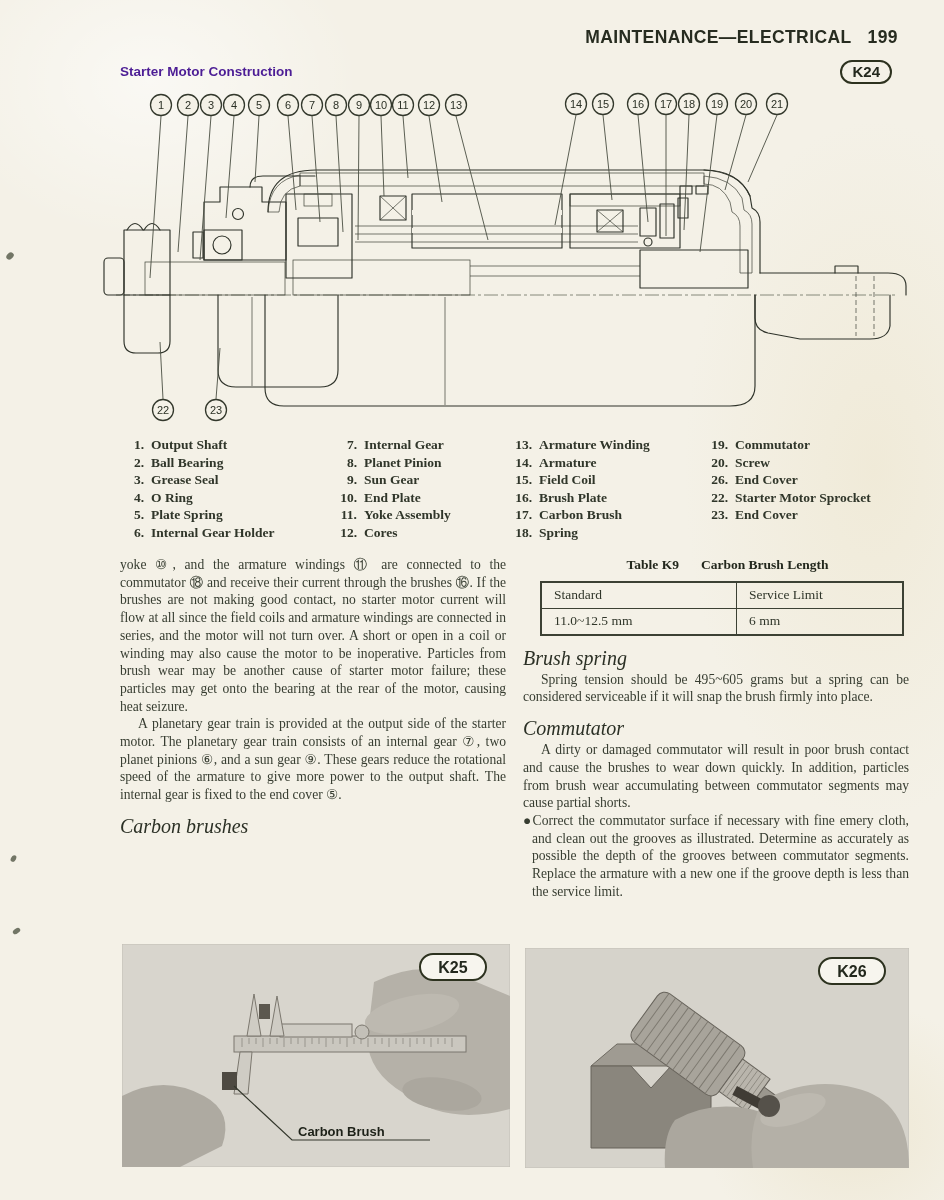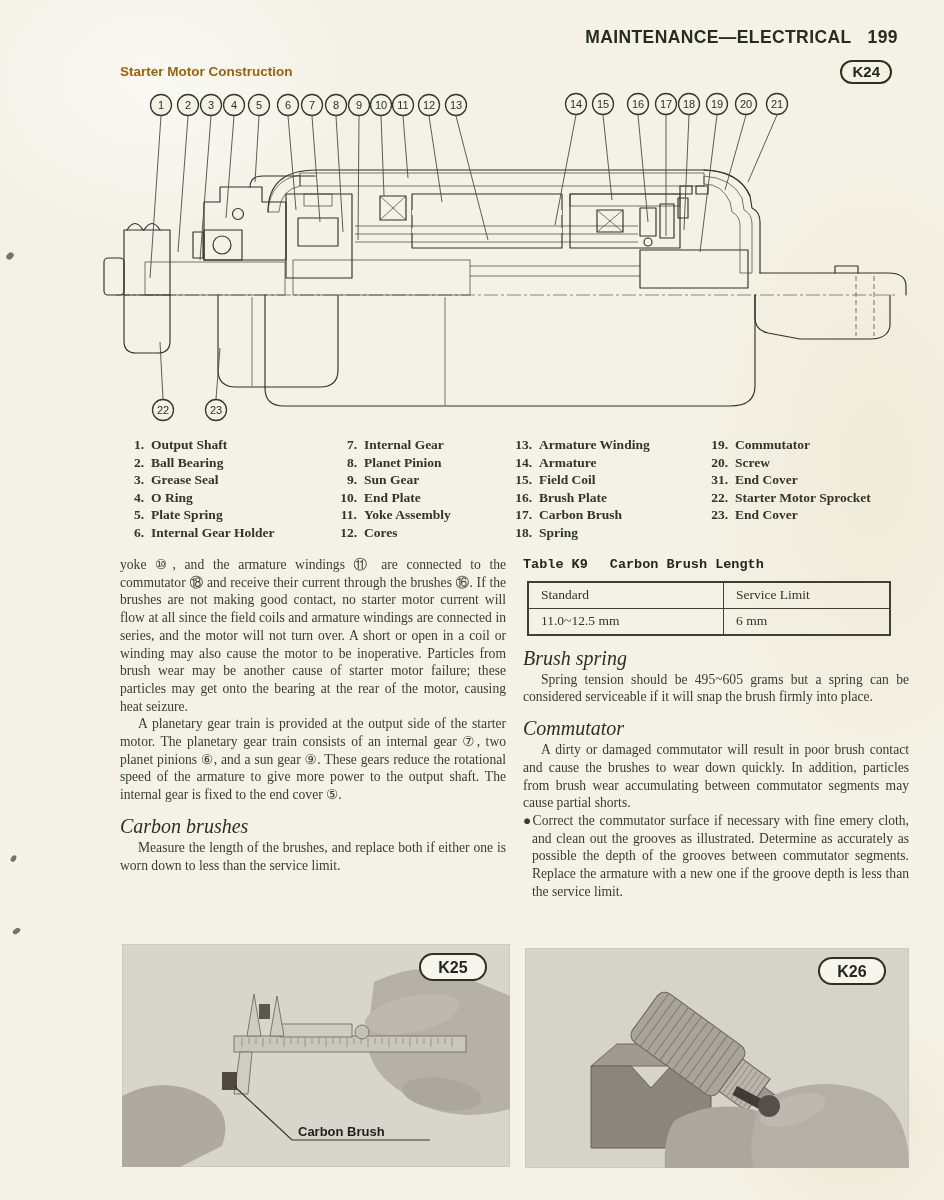--- a/index.html
+++ b/index.html
@@ -12,21 +12,21 @@
            background:radial-gradient(closest-side,rgba(235,226,198,.45),rgba(235,226,198,0));}
   .shade.br{right:-60px;bottom:-60px;width:300px;height:260px;
             background:radial-gradient(closest-side,rgba(232,222,192,.5),rgba(232,222,192,0));}
   .speck{position:absolute;background:#474c3b;border-radius:60% 40% 55% 45%;opacity:.75;}
 
   .hdr{position:absolute;top:27px;right:46px;font-family:"Liberation Sans",sans-serif;
        font-weight:bold;font-size:17.5px;letter-spacing:.4px;color:#272c20;}
   .hdr .pgno{margin-left:16px;}
 
   .fig-title{position:absolute;left:120px;top:64px;font-family:"Liberation Sans",sans-serif;
-             font-weight:bold;font-size:13.5px;color:#a16207;}
+             font-weight:bold;font-size:13.5px;color:#4c1d95;}
   .badge{font-family:"Liberation Sans",sans-serif;font-weight:bold;font-size:15px;color:#23281d;
          border:2px solid #2d321f;border-radius:14px;padding:0 10px;line-height:20px;display:inline-block;}
   .badge.k24{position:absolute;top:60px;right:52px;}
 
   .diagram{position:absolute;left:100px;top:90px;}
   .diagram .outline{fill:none;stroke:#2f332a;stroke-width:1.15;stroke-linejoin:round;stroke-linecap:round;}
   .diagram .thin{fill:none;stroke:#3d4136;stroke-width:.7;}
   .diagram .cl{stroke:#6b6f60;stroke-width:.8;stroke-dasharray:14 3 3 3;}
   .diagram .leader{stroke:#4a4e42;stroke-width:.9;fill:none;}
   .diagram .callout-circle{fill:#f4f1e7;stroke:#33382c;stroke-width:1.3;}
@@ -40,24 +40,24 @@
   .pl-row{line-height:17.6px;white-space:nowrap;}
   .pl-num{display:inline-block;width:24px;text-align:right;margin-right:7px;}
 
   .col{position:absolute;width:386px;font-size:13.6px;line-height:17.7px;text-align:justify;color:#373d31;}
   .col.left{left:120px;top:556px;}
   .col.right{left:523px;top:556px;}
   .col p{margin:0;font-family:Liberation Serif, serif;}
   .col p.indent{text-indent:18px;}
   .col p.bullet{text-indent:-9px;padding-left:9px;}
   .subhead{font-style:italic;font-size:20px;color:#2b3025;margin:13px 0 4px 0;line-height:18px;}
-  .tbl-title{font-family:Liberation Mono, monospace;font-weight:bold;font-size:13.5px;color:#23281d;
-             text-align:left;margin-bottom:7px;}
+  .tbl-title{font-family:Liberation Serif, serif;font-weight:bold;font-size:13.5px;color:#23281d;
+             text-align:center;margin-bottom:7px;margin-left:23px;}
   .tbl-title .t2{margin-left:22px;}
-  table.k9{border-collapse:collapse;width:364px;margin-left:4px;}
+  table.k9{border-collapse:collapse;width:364px;margin-left:17px;}
   table.k9 td{border:1.4px solid #3c4134;font-size:13.5px;padding:2px 12px;height:21px;
               text-align:left;font-weight:normal;color:#30362a;}
   table.k9{border:2px solid #3c4134;}
 
   .photo{position:absolute;}
   .photo svg{display:block;}
   .pbadge-text{font-family:"Liberation Sans",sans-serif;font-weight:bold;font-size:16px;fill:#23281d;
                text-anchor:middle;}
   .caption-text{font-family:"Liberation Sans",sans-serif;font-weight:bold;font-size:13px;fill:#1d2118;}
 </style>
@@ -315,31 +315,30 @@
         <div class="pl-row"><span class="pl-num">14.</span><span class="pl-name">Armature</span></div>
         <div class="pl-row"><span class="pl-num">15.</span><span class="pl-name">Field Coil</span></div>
         <div class="pl-row"><span class="pl-num">16.</span><span class="pl-name">Brush Plate</span></div>
         <div class="pl-row"><span class="pl-num">17.</span><span class="pl-name">Carbon Brush</span></div>
         <div class="pl-row"><span class="pl-num">18.</span><span class="pl-name">Spring</span></div>
       </div>
     <div class="pl-col c4">
 
     <div class="pl-row"><span class="pl-num">19.</span><span class="pl-name">Commutator</span></div>
         <div class="pl-row"><span class="pl-num">20.</span><span class="pl-name">Screw</span></div>
-        <div class="pl-row"><span class="pl-num">31.</span><span class="pl-name">End Cover</span></div>
+        <div class="pl-row"><span class="pl-num">26.</span><span class="pl-name">End Cover</span></div>
         <div class="pl-row"><span class="pl-num">22.</span><span class="pl-name">Starter Motor Sprocket</span></div>
         <div class="pl-row"><span class="pl-num">23.</span><span class="pl-name">End Cover</span></div>
       </div>
   </div>
 
   <div class="col left">
     <p>yoke ⑩, and the armature windings ⑪ are connected to the commutator ⑱ and receive their current through the brushes ⑯.  If the brushes are not making good contact, no starter motor current will flow at all since the field coils and armature windings are connected in series, and the motor will not turn over.  A short or open in a coil or winding may also cause the motor to be inoperative.  Particles from brush wear may be another cause of starter motor failure; these particles may get onto the bearing at the rear of the motor, causing heat seizure.</p>
     <p class="indent">A planetary gear train is provided at the output side of the starter motor.  The planetary gear train consists of an internal gear ⑦, two planet pinions ⑥, and a sun gear ⑨.  These gears reduce the rotational speed of the armature to give more power to the output shaft.  The internal gear is fixed to the end cover ⑤.</p>
     <div class="subhead">Carbon brushes</div>
-    <p class="indent">Measure the length of the brushes, and replace both if either one is worn down to less than the service limit.</p>
   </div>
 
   <div class="col right">
     <div class="tbl-title">
       <span>Table K9</span><span class="t2">Carbon Brush Length</span>
     </div>
     <table class="k9">
       <tbody>
           <tr>
         <td style="width:170px;">Standard</td>

